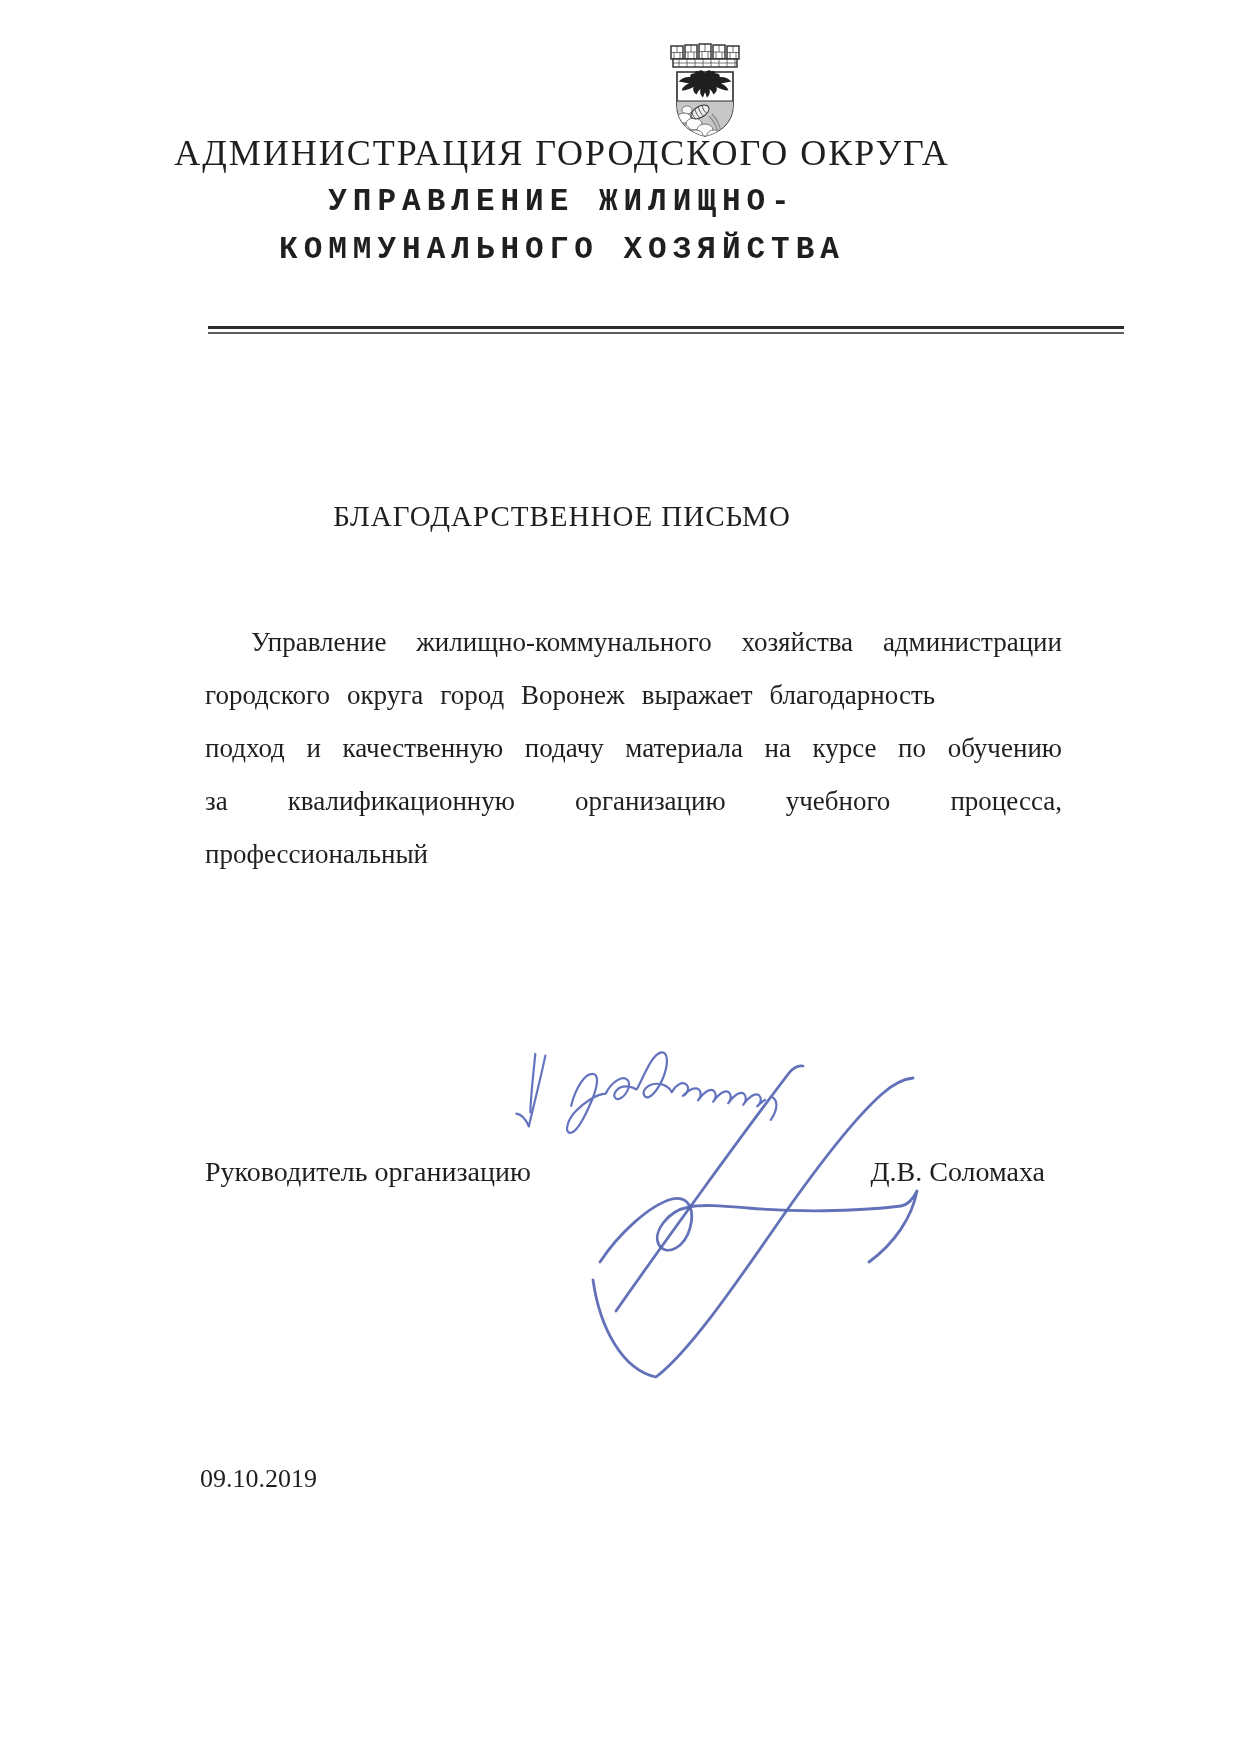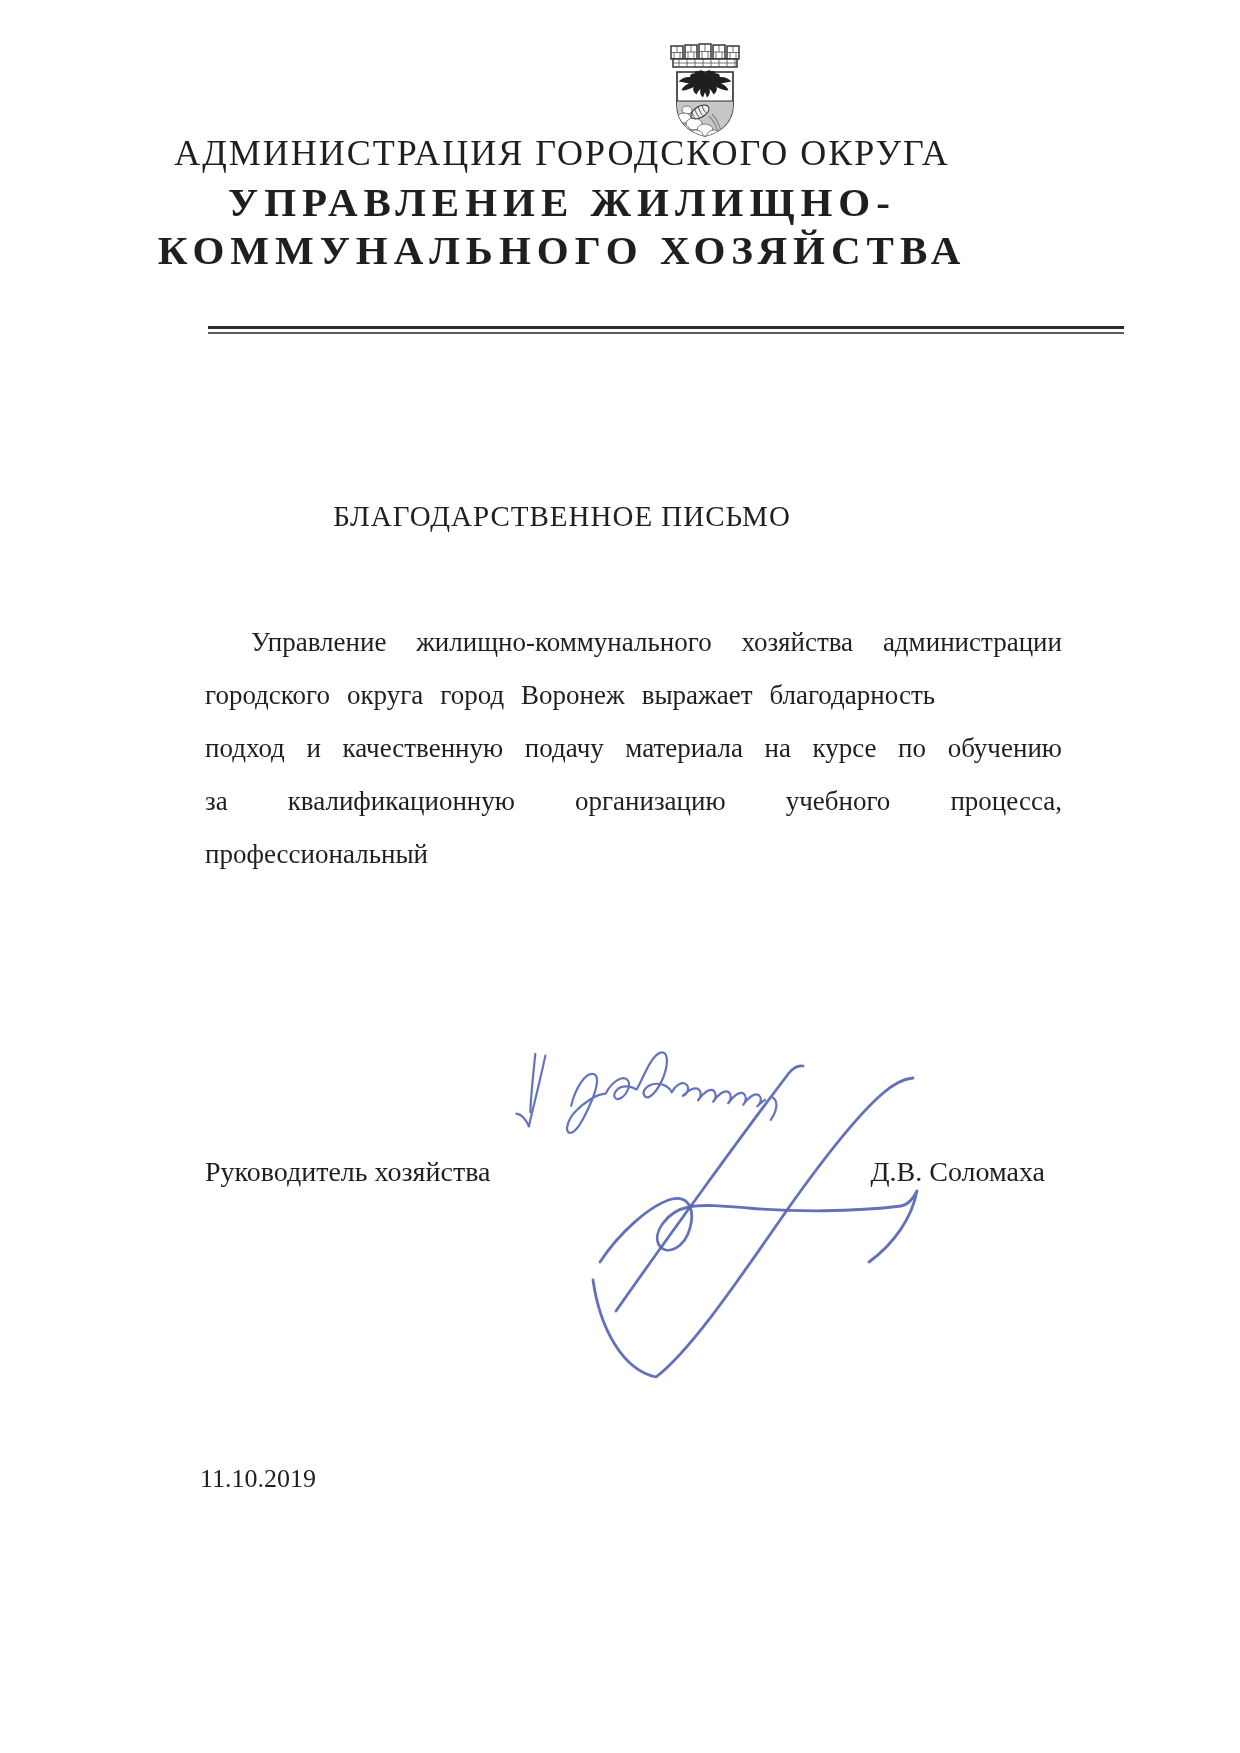--- a/index.html
+++ b/index.html
@@ -13,21 +13,21 @@
     color: #1f1f1f;
     overflow: hidden;
   }
 
   
   .emblem { position: absolute; left: 662px; top: 42px; width: 86px; height: 98px; }
 
   
   .letterhead { position: absolute; top: 128px; left: 0; width: 100%; text-align: center; }
   .org-line  { font-size: 36px; letter-spacing: 2px; line-height: 50px; white-space: nowrap; }
-  .dept-line { font-size: 41px; font-weight: 700; letter-spacing: 6px; line-height: 48px; white-space: nowrap; }
+  .dept-line { font-size: 31px; font-weight: 700; letter-spacing: 6px; line-height: 48px; white-space: nowrap; font-family: Liberation Mono, monospace; }
 
   .divider {
     position: absolute; left: 208px; top: 326px; width: 929px; height: 3px;
     border-top: 3px solid #2c2c2c; border-bottom: 2px solid #5e5e5e;
   }
 
   .doc-title {
     position: absolute; top: 452px; left: 0; width: 100%;
     text-align: center; font-size: 29px; letter-spacing: 1px; margin-top: 48px;
   }
@@ -124,19 +124,19 @@
     </g>
 
     <g>
       <path class="sig-stroke" d="M616,1311 C660,1248 744,1132 789,1073 C793,1068 798,1065 803,1066"></path>
       <path class="sig-stroke" d="M593,1280 C600,1329 623,1370 656,1377 C693,1349 745,1270 792,1203 C827,1154 858,1115 882,1094 C892,1085 903,1079 913,1078"></path>
       <path class="sig-stroke" d="M600,1262 C619,1233 650,1205 672,1199 C689,1195 695,1210 690,1228 C685,1247 667,1257 659,1245 C652,1233 667,1211 689,1207 C703,1204 724,1206 748,1208 C795,1212 853,1212 901,1206 C908,1205 913,1199 917,1191 C912,1217 895,1243 869,1262"></path>
     </g>
   </svg>
 
   <div class="closing-row">
-    <span>Руководитель хозяйства</span>
+    <span>Руководитель организацию</span>
     <span>Д.В. Соломаха</span>
   </div>
 
-  <div class="doc-date">11.10.2019</div>
+  <div class="doc-date">09.10.2019</div>
 
 </div>
 
 </body></html>

